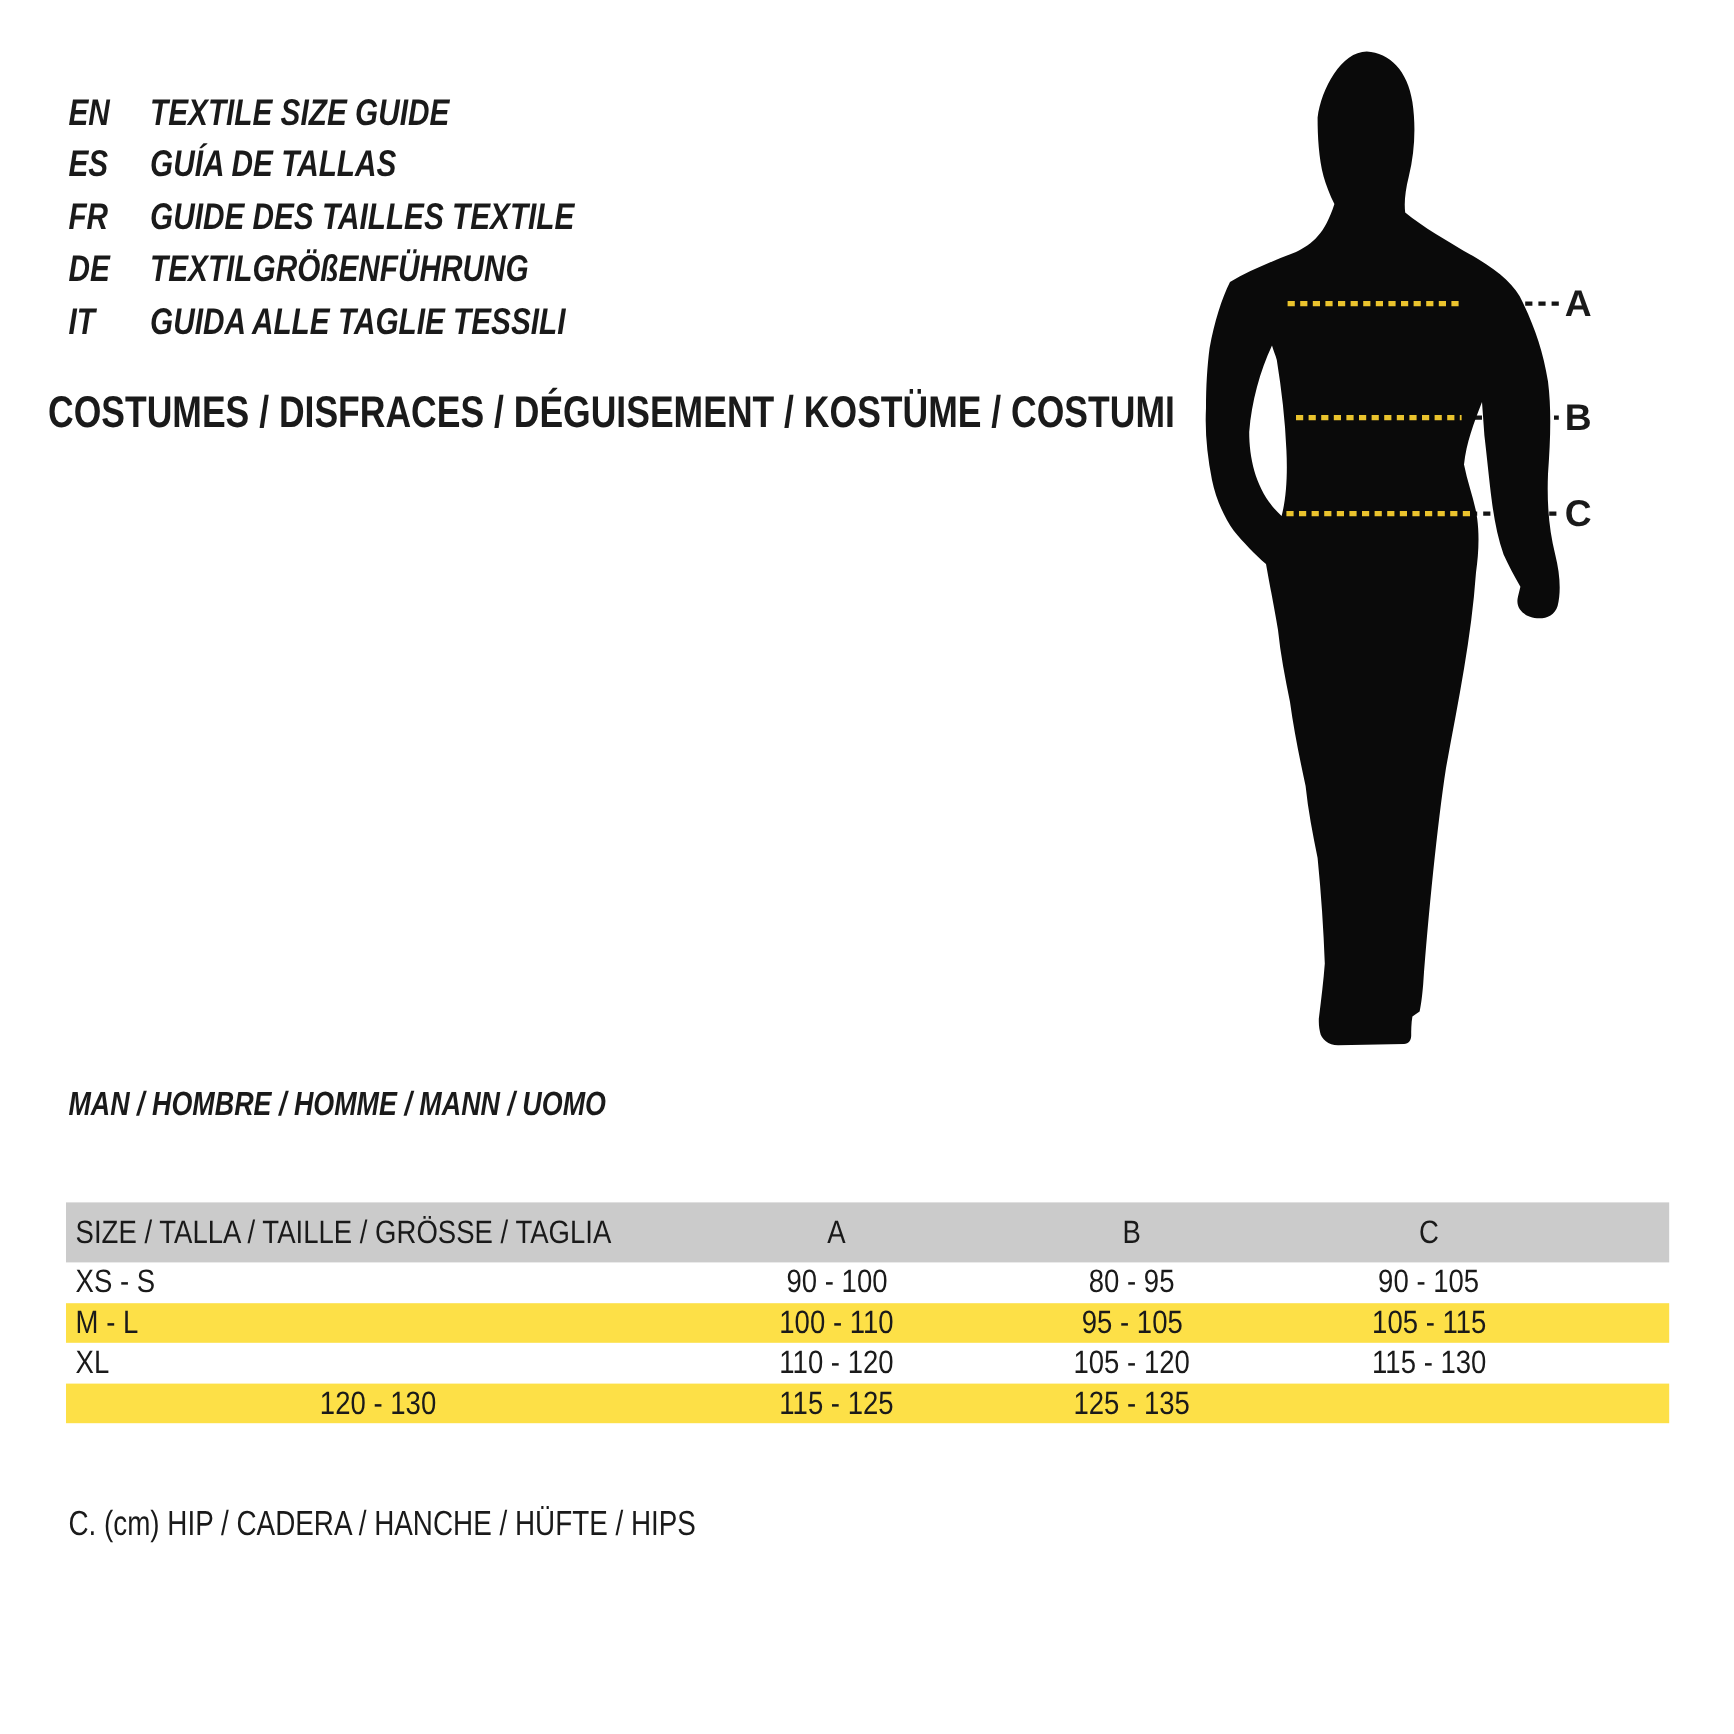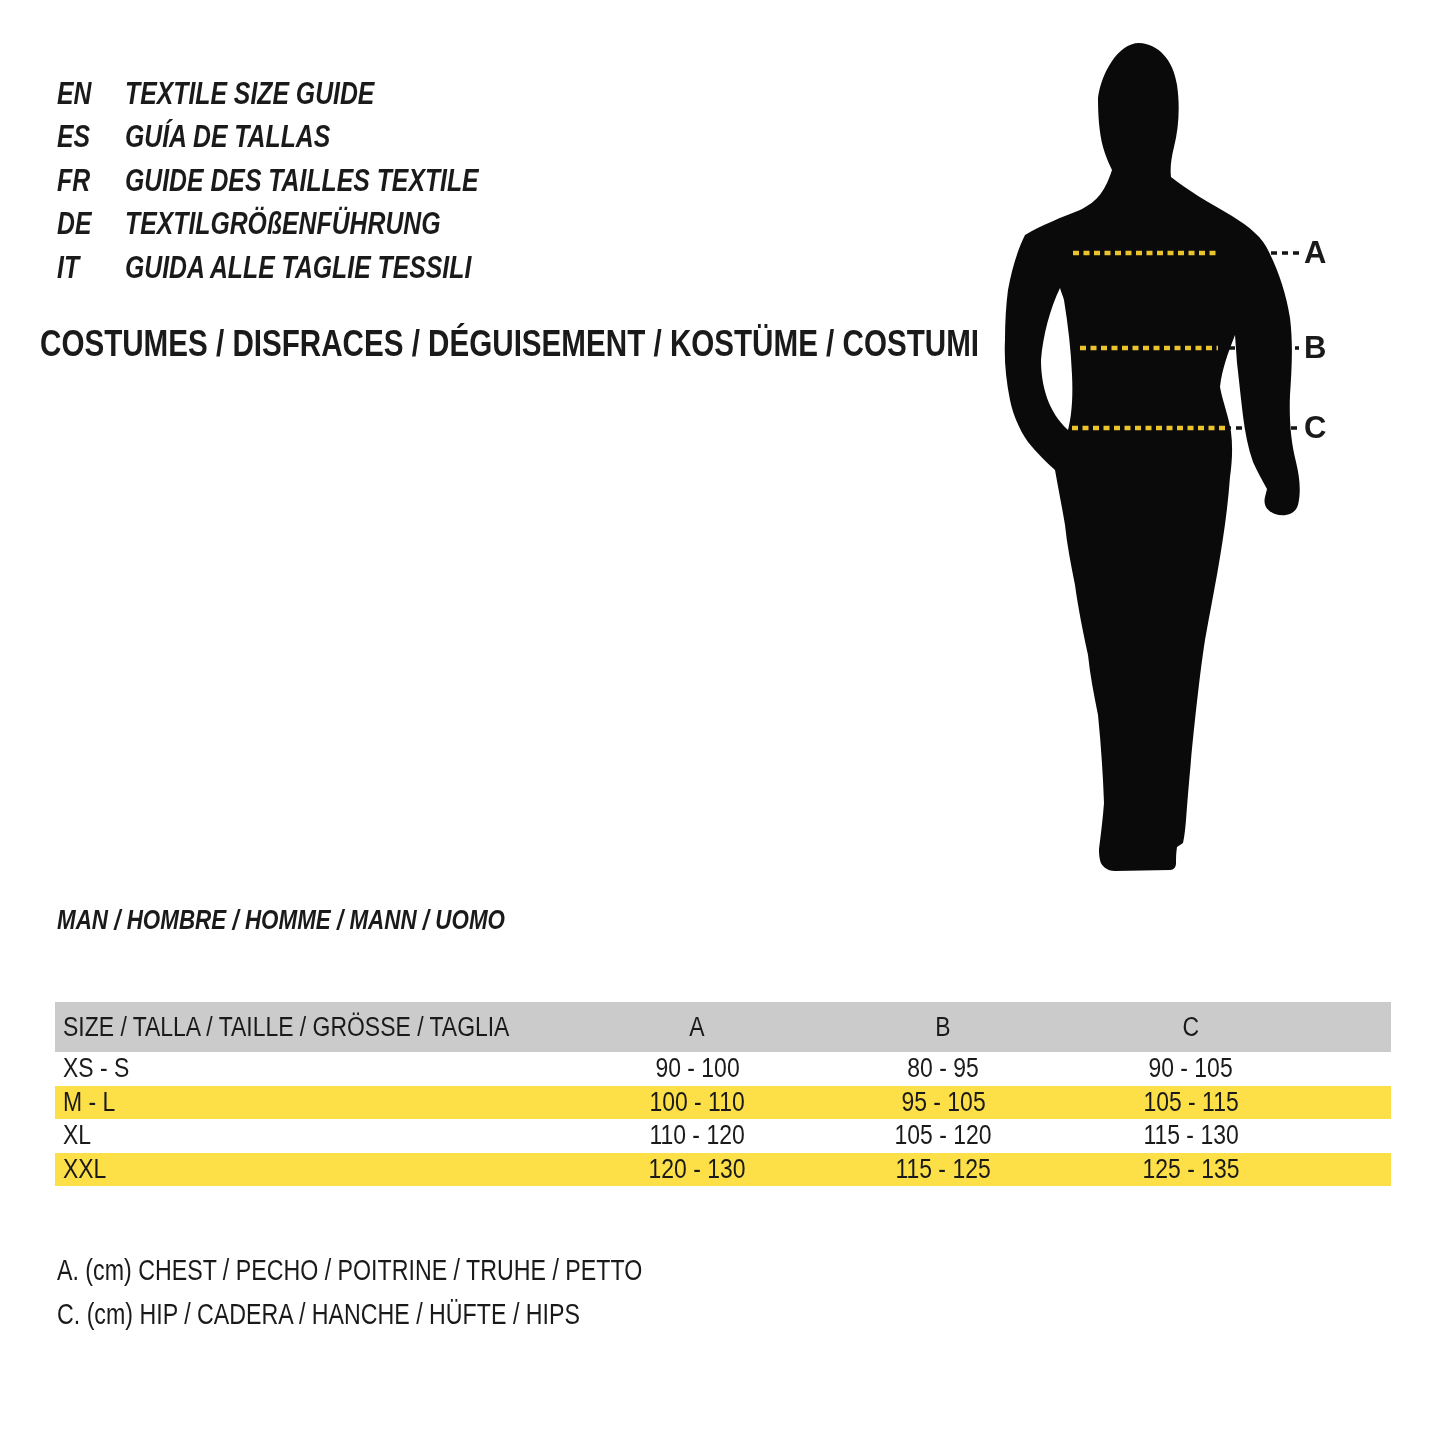--- a/index.html
+++ b/index.html
@@ -180,24 +180,22 @@
     <div></div>
   </div>
   <div class="t-row">
     <div class="t-cell first"><span class="cxL85">XL</span></div>
     <div class="t-cell"><span class="cxC">110 - 120</span></div>
     <div class="t-cell"><span class="cxC">105 - 120</span></div>
     <div class="t-cell"><span class="cxC">115 - 130</span></div>
     <div></div>
   </div>
   <div class="t-row shade">
-    <div class="t-cell first"><span class="cxL85">XXL</span></div>
     <div class="t-cell"><span class="cxC">120 - 130</span></div>
     <div class="t-cell"><span class="cxC">115 - 125</span></div>
     <div class="t-cell"><span class="cxC">125 - 135</span></div>
     <div></div>
   </div>
 </div>
 
 <div class="abs legend">
-  <div><span class="cxL">A. (cm) CHEST / PECHO / POITRINE / TRUHE / PETTO</span></div>
   <div><span class="cxL">C. (cm) HIP / CADERA / HANCHE / HÜFTE / HIPS</span></div>
 </div>
 
 </body></html>

